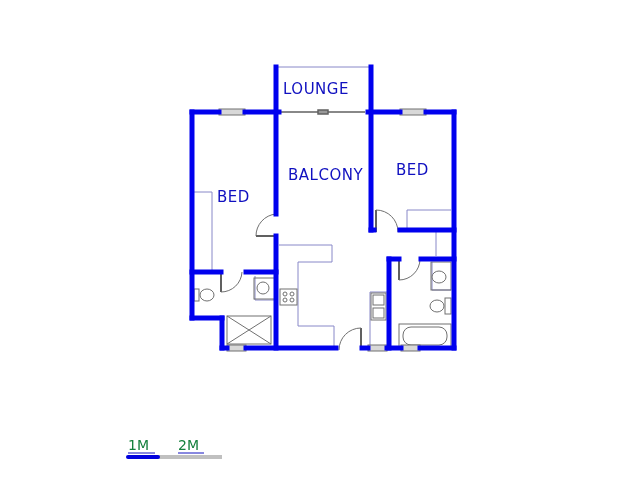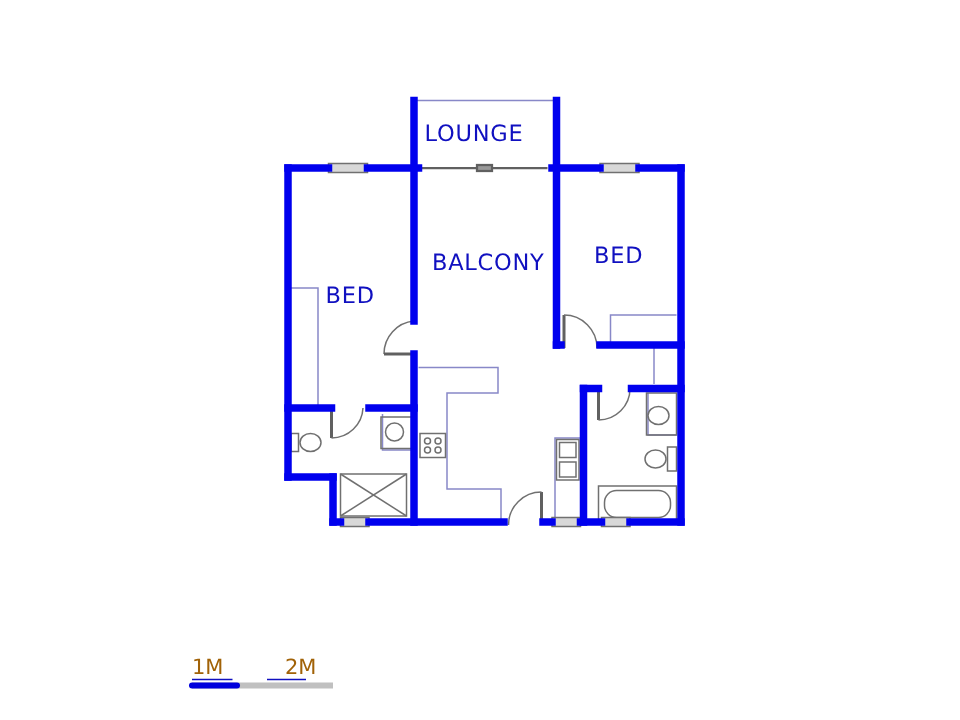--- a/index.html
+++ b/index.html
@@ -1,19 +1,19 @@
 <!DOCTYPE html>
 <html><head>
 <meta charset="utf-8">
 <style>
   html, body { margin:0; padding:0; background:#ffffff; }
   body { width:640px; height:480px; position:relative; overflow:hidden; font-family:"DejaVu Sans", sans-serif; }
   #plan { position:absolute; left:0; top:0; width:640px; height:480px; }
   .room-label { position:absolute; color:#1010c0; font-family:"DejaVu Sans", sans-serif; font-size:15px; letter-spacing:0.5px; white-space:nowrap; }
-  .scale-label { position:absolute; color:#a16207; font-family:"DejaVu Sans", sans-serif; font-size:14px; }
+  .scale-label { position:absolute; color:#15803d; font-family:"DejaVu Sans", sans-serif; font-size:14px; }
 </style>
 </head>
 <body>
 
 <svg id="plan" viewBox="0 0 640 480" xmlns="http://www.w3.org/2000/svg">
 
   <g stroke="#8888c8" stroke-width="1" fill="none">
 
     <line x1="275" y1="67" x2="372" y2="67"></line>
 
@@ -134,13 +134,13 @@
     <line x1="178" y1="453" x2="204" y2="453" stroke="#1010c0" stroke-width="1"></line>
   </g>
 </svg>
 
 <div class="room-label" style="left:283px;top:80px;">LOUNGE</div>
 <div class="room-label" style="left:288px;top:166px;">BALCONY</div>
 <div class="room-label" style="left:217px;top:188px;">BED</div>
 <div class="room-label" style="left:396px;top:161px;">BED</div>
 
 <div class="scale-label" style="left:128px;top:437px;">1M</div>
-<div class="scale-label" style="left:190px;top:437px;">2M</div>
+<div class="scale-label" style="left:178px;top:437px;">2M</div>
 
 </body></html>

